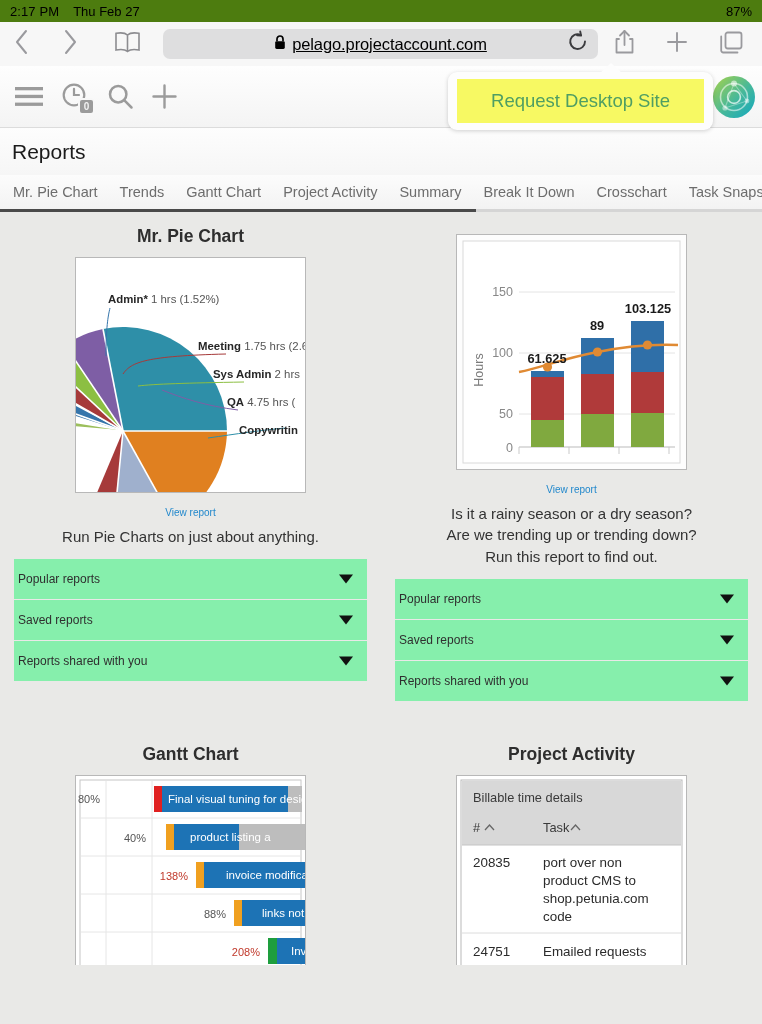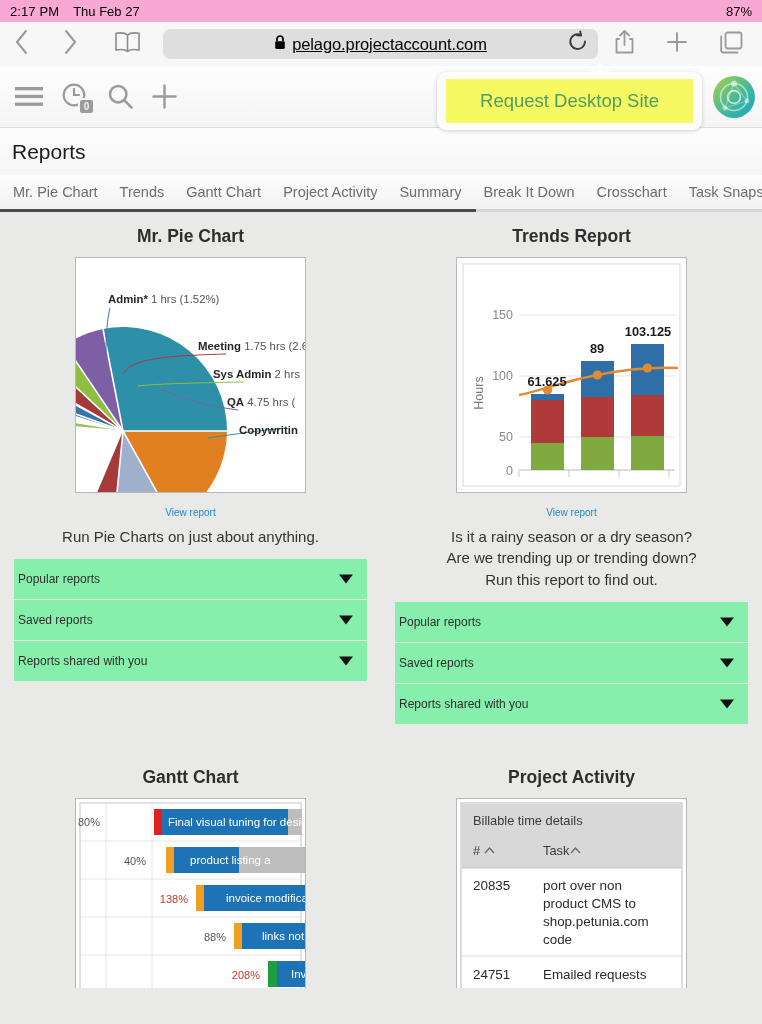--- a/index.html
+++ b/index.html
@@ -7,21 +7,21 @@
     width: 762px; height: 1024px;
     font-family: "Liberation Sans", sans-serif;
     background: #ffffff;
     overflow: hidden;
   }
   .screen { position: relative; width: 762px; height: 1024px; overflow: hidden; }
 
   
   .statusbar {
     height: 22px; width: 100%;
-    background: #f9a8d4;
+    background: #4d7c0f;
     display: flex; align-items: center;
     padding: 0 10px;
     font-size: 13px; color: #000;
   }
   .sb-time { font-weight: 400; letter-spacing: .1px; }
   .sb-date { margin-left: 14px; font-weight: 400; }
   .sb-right { margin-left: auto; display: flex; align-items: center; gap: 7px; flex-direction: column; }
   .sb-batt-pct { font-size: 13px; }
   .wifi-ico { display:block; }
   .batt {
@@ -86,21 +86,21 @@
   }
   .logo {
     position: absolute; right: 6px; top: 50%; transform: translateY(-50%);
     width: 44px; height: 44px; border-radius: 50%;
     overflow: hidden;
   }
 
   
   .tooltip {
     position: absolute;
-    right: 60px; top: 6px;
+    right: 49px; top: 6px;
     background: #fdfdfd;
     border-radius: 9px;
     padding: 7px 9px;
     box-shadow: 0 1px 4px rgba(0,0,0,.18);
     z-index: 30;
     margin-left: 33px;
   }
   .tooltip-inner {
     background: #f7f963;
     padding: 11px 34px;
@@ -424,21 +424,20 @@
               <span class="caret"></span>
             </div>
             <div class="select">
               <span>Reports shared with you</span>
               <span class="caret"></span>
             </div>
           </div>
       </div>
 
       <div class="card">
-        <div class="card-title">Trends Report</div>
         <div class="thumb">
           <svg width="229" height="234" viewBox="0 0 229 234">
             <rect width="229" height="234" fill="#fdfdfd"></rect>
             <rect x="6" y="6" width="217" height="222" fill="#ffffff" stroke="#d9d9d9" stroke-width="1"></rect>
 
             <g stroke="#e4e4e4" stroke-width="1">
               <line x1="62" y1="57" x2="218" y2="57"></line>
               <line x1="62" y1="118" x2="218" y2="118"></line>
               <line x1="62" y1="179" x2="218" y2="179"></line>
               <line x1="62" y1="212" x2="218" y2="212"></line>

